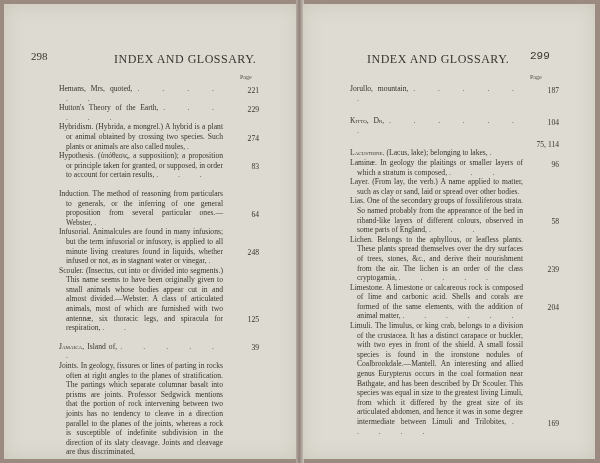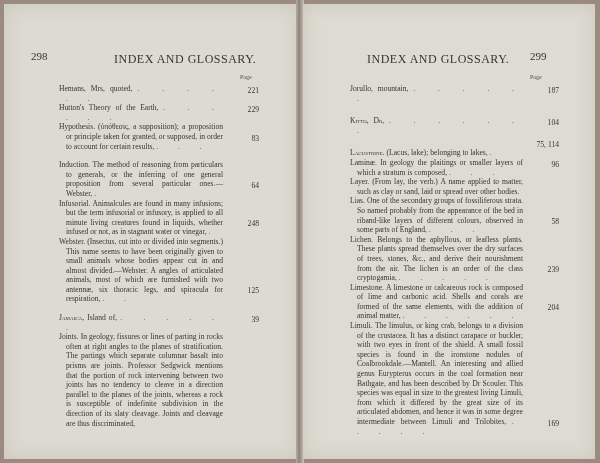--- a/index.html
+++ b/index.html
@@ -55,52 +55,56 @@
   <div class="entries">
     <div class="entry">
         <span class="text"><span>Hemans, Mrs, quoted,</span> <span></span> <span class="leader">. . . . . .</span></span>
         <span class="ref">221</span>
       </div>
     <div class="entry">
         <span class="text"><span>Hutton's Theory of the Earth,</span> <span></span> <span class="leader">. . . . . .</span></span>
         <span class="ref">229</span>
       </div>
     <div class="entry">
+        <span class="text"><span>Hybridism.</span> <span>(Hybrida, a mongrel.) A hybrid is a plant or animal obtained by crossing two species. Such plants or animals are also called mules,</span> <span class="leader">.</span></span>
+        <span class="ref">274</span>
+      </div>
+    <div class="entry">
         <span class="text"><span>Hypothesis.</span> <span>(ὑπόθεσις, a supposition); a proposition or principle taken for granted, or supposed, in order to account for certain results,</span> <span class="leader">. . .</span></span>
         <span class="ref">83</span>
       </div>
     <div class="gap"></div>
     <div class="entry">
         <span class="text"><span>Induction.</span> <span>The method of reasoning from particulars to generals, or the inferring of one general proposition from several particular ones.—Webster,</span> <span class="leader">.</span></span>
         <span class="ref">64</span>
       </div>
     <div class="entry">
         <span class="text"><span>Infusorial.</span> <span>Animalcules are found in many infusions; but the term infusorial or infusory, is applied to all minute living creatures found in liquids, whether infused or not, as in stagnant water or vinegar,</span> <span class="leader">.</span></span>
         <span class="ref">248</span>
       </div>
     <div class="entry">
-        <span class="text"><span>Webster.</span> <span>(Insectus, cut into or divided into segments.) This name seems to have been originally given to small animals whose bodies appear cut in and almost divided.—Webster. A angles of articulated animals, most of which are furnished with two antennæ, six thoracic legs, and spiracula for respiration,</span> <span class="leader">. .</span></span>
+        <span class="text"><span>Scouler.</span> <span>(Insectus, cut into or divided into segments.) This name seems to have been originally given to small animals whose bodies appear cut in and almost divided.—Webster. A class of articulated animals, most of which are furnished with two antennæ, six thoracic legs, and spiracula for respiration,</span> <span class="leader">. .</span></span>
         <span class="ref">125</span>
       </div>
     <div class="gap"></div>
     <div class="entry">
         <span class="text"><span class="sc">Jamaica,</span> <span>Island of,</span> <span class="leader">. . . . . .</span></span>
         <span class="ref">39</span>
       </div>
     <div class="entry">
         <span class="text"><span>Joints.</span> <span>In geology, fissures or lines of parting in rocks often at right angles to the planes of stratification. The partings which separate columnar basalt into prisms are joints. Professor Sedgwick mentions that the portion of rock intervening between two joints has no tendency to cleave in a direction parallel to the planes of the joints, whereas a rock is susceptible of indefinite subdivision in the direction of its slaty cleavage. Joints and cleavage are thus discriminated,</span> </span>
       </div>
   </div>
 </div>
 
 <div class="gutter"></div>
 
 <div class="page right">
   <div class="running-head" style="left:64px;">INDEX AND GLOSSARY.</div>
-  <div class="pagenum" style="left:227px;">299</div>
+  <div class="pagenum" style="left:227px;font-family:Liberation Mono, monospace;">299</div>
   <div class="page-label" style="left:227px;top:70px;">Page</div>
   <div class="entries">
     <div class="entry">
         <span class="text"><span>Jorullo, mountain,</span> <span></span> <span class="leader">. . . . . .</span></span>
         <span class="ref">187</span>
       </div>
     <div class="gap2"></div>
     <div class="entry">
         <span class="text"><span class="sc">Kitto, Dr,</span> <span></span> <span class="leader">. . . . . . .</span></span>
         <span class="ref">104</span>

